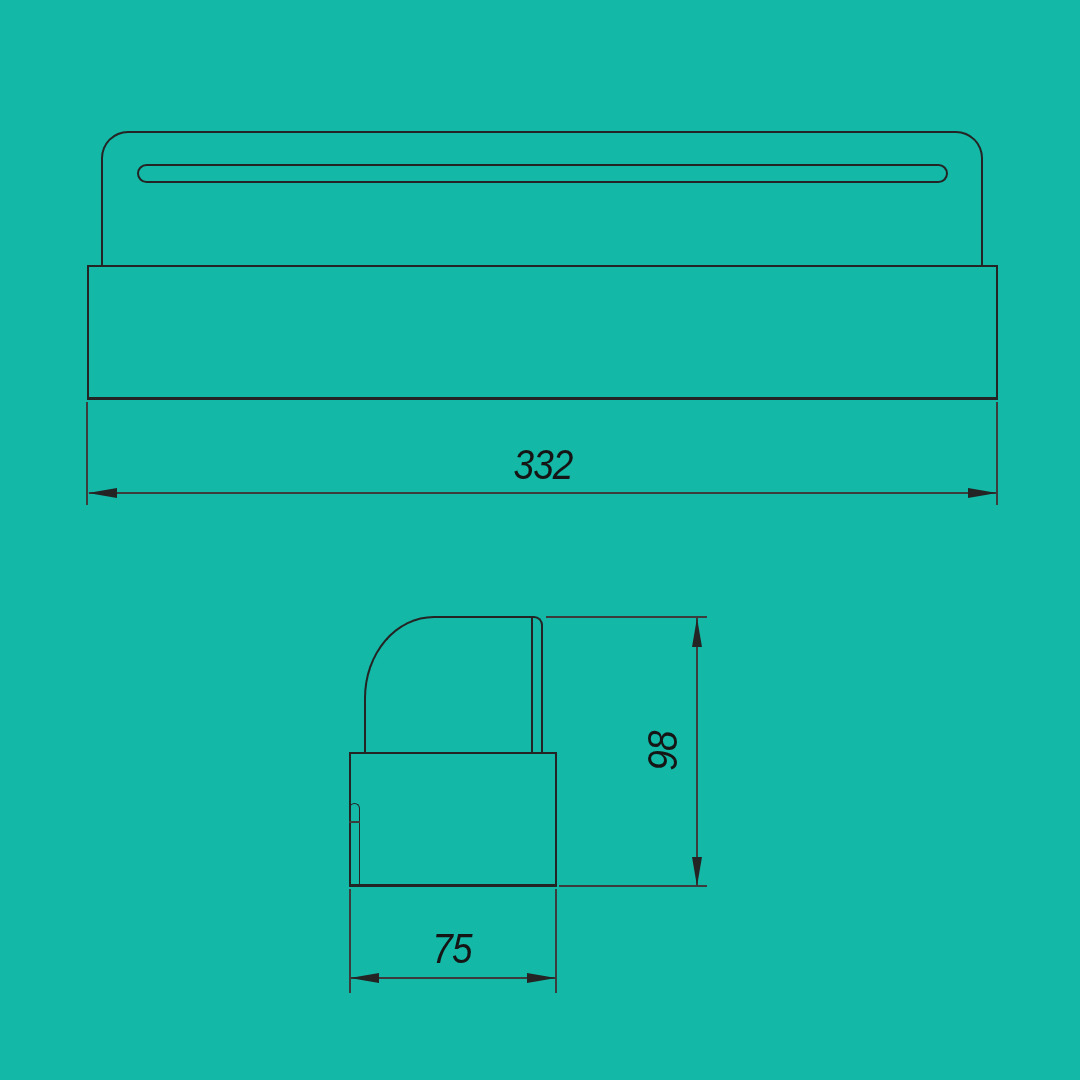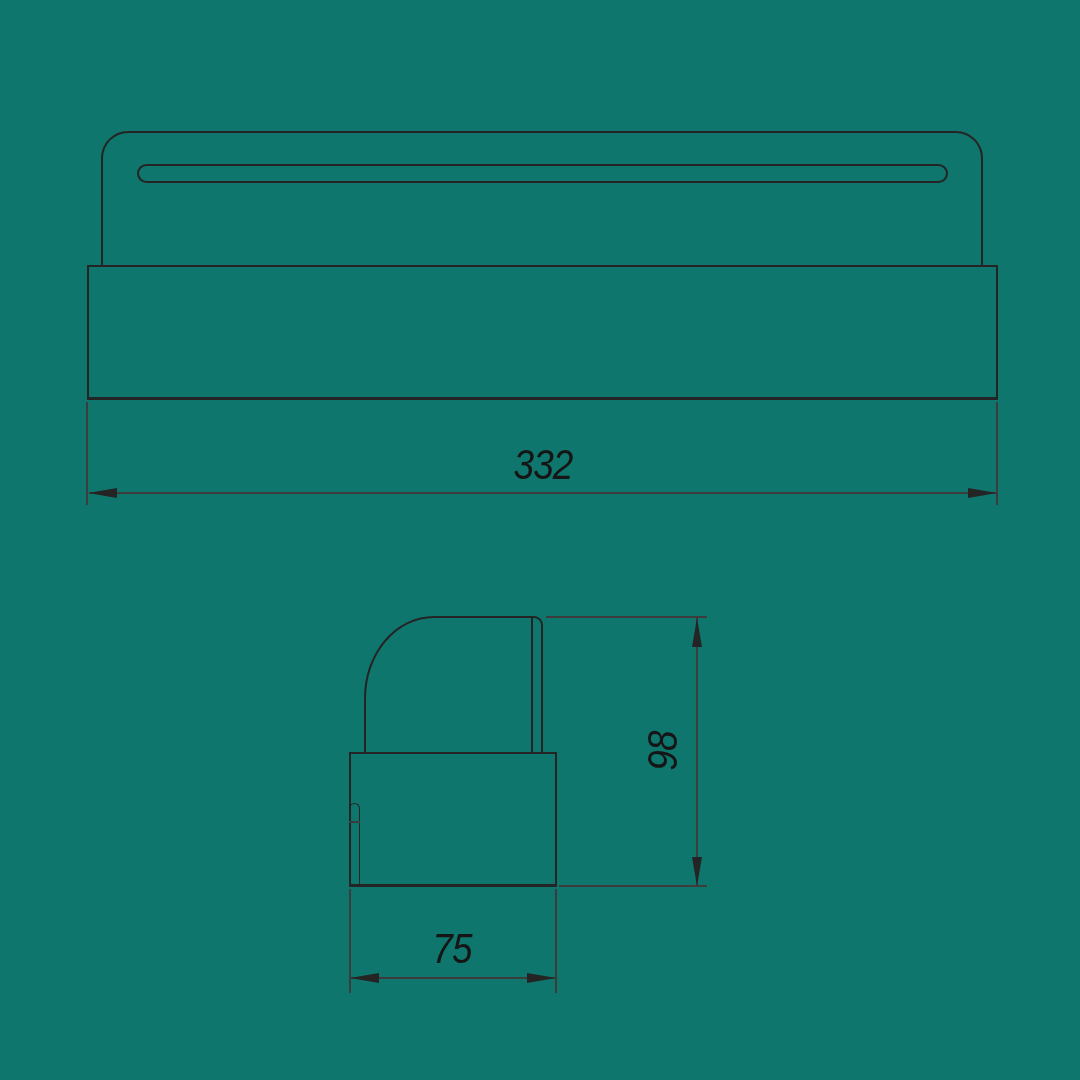--- a/index.html
+++ b/index.html
@@ -5,21 +5,21 @@
   html, body {
     margin: 0;
     padding: 0;
     background: #ffffff;
     font-family: "Liberation Sans", sans-serif;
   }
   .canvas {
     position: relative;
     width: 1080px;
     height: 1080px;
-    background: #0f766e;
+    background: #14b8a6;
     overflow: hidden;
   }
   
   .hline, .vline {
     position: absolute;
     background: #3c3c3c;
   }
   .hline { height: 1.6px; }
   .vline { width: 1.6px; }
 

